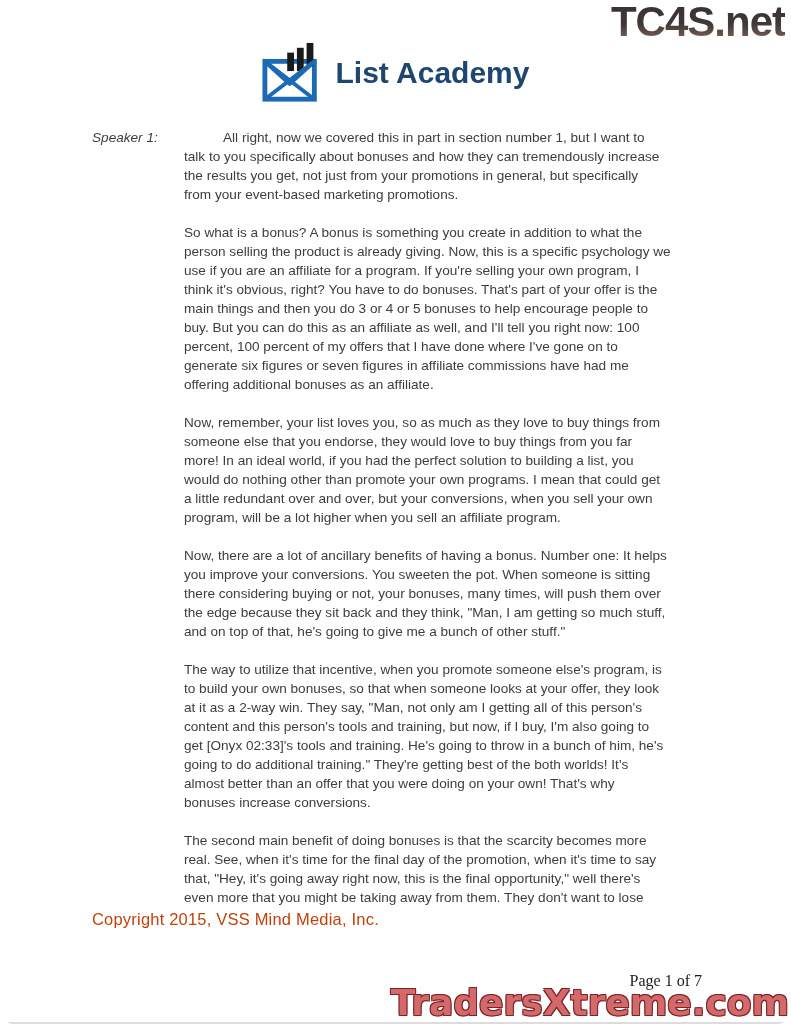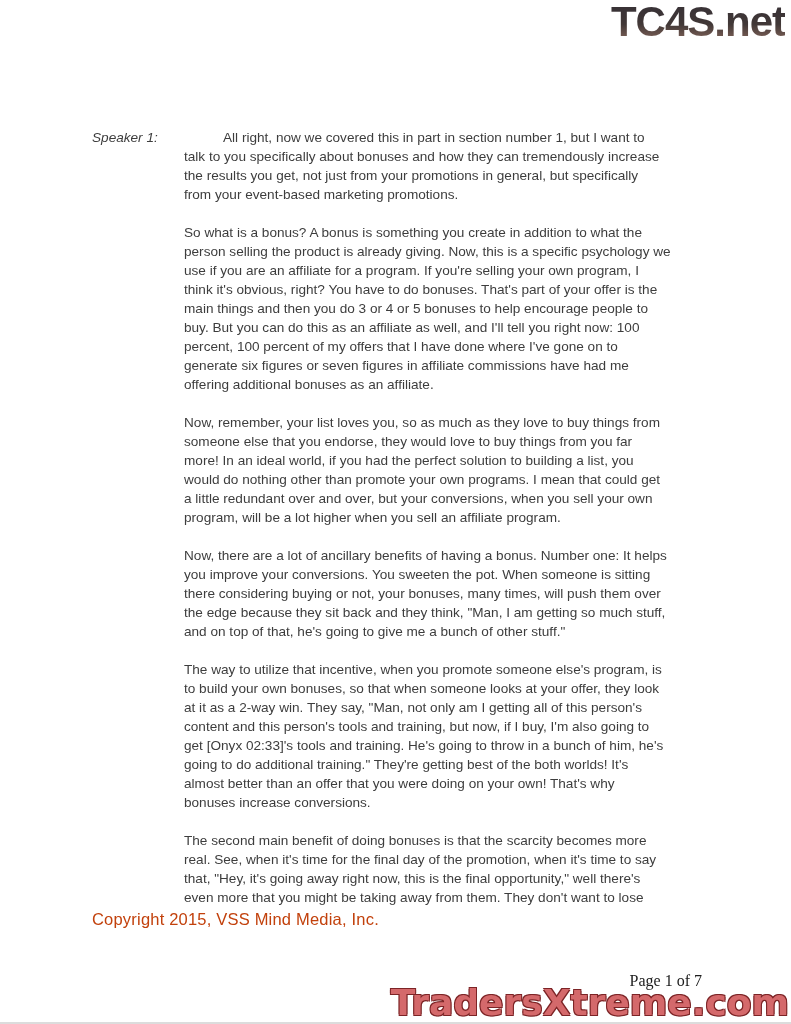--- a/index.html
+++ b/index.html
@@ -1,18 +1,19 @@
 <!DOCTYPE html>
 <html><head>
 <meta charset="utf-8">
 <style>
   html,body{margin:0;padding:0;background:#fff;}
   .page{
     position:relative;width:791px;height:1024px;background:#fff;overflow:hidden;
     font-family:"Liberation Sans",sans-serif;
+    border-radius:14px;
   }
   .page-bottom-edge{
     position:absolute;left:0;bottom:0;width:100%;height:2px;background:#dcdcdc;
   }
   
   .tc4s{
     position:absolute;top:0px;right:6px;
     font-family:"Liberation Sans",sans-serif;
     font-weight:800;font-size:42px;letter-spacing:-1px;line-height:44px;
     background:linear-gradient(180deg,#353036 0%,#413837 55%,#8e6c60 100%);
@@ -74,20 +75,34 @@
       0 0 5px #fff;
   }
 </style>
 </head>
 <body>
 
 <div class="page">
 
   <div class="tc4s">TC4S.net</div>
 
+  <div class="logo">
+    <span>
+      <svg width="64" height="62" viewBox="0 0 66 62">
+        <rect x="3" y="19" width="51" height="39" fill="#ffffff" stroke="#1b6ab3" stroke-width="5"></rect>
+        <rect x="26" y="10" width="7" height="19" fill="#1a1a1a"></rect>
+        <rect x="36" y="5" width="7" height="24" fill="#1a1a1a"></rect>
+        <rect x="46" y="0" width="7" height="24" fill="#1a1a1a"></rect>
+        <path d="M3,19 L28.5,42 L54,19" fill="none" stroke="#1b6ab3" stroke-width="4.5" stroke-linejoin="round"></path>
+        <path d="M3,58 L54,19" fill="none" stroke="#1b6ab3" stroke-width="4"></path>
+        <path d="M54,58 L3,19" fill="none" stroke="#1b6ab3" stroke-width="4"></path>
+      </svg>
+    </span>
+    <span class="logo-text">List Academy</span>
+  </div>
 
   <div class="transcript">
       <div class="paragraph first"><span class="speaker">Speaker 1:</span>All right, now we covered this in part in section number 1, but I want to
 talk to you specifically about bonuses and how they can tremendously increase
 the results you get, not just from your promotions in general, but specifically
 from your event-based marketing promotions.</div>
       <div class="paragraph">So what is a bonus? A bonus is something you create in addition to what the
 person selling the product is already giving. Now, this is a specific psychology we
 use if you are an affiliate for a program. If you're selling your own program, I
 think it's obvious, right? You have to do bonuses. That's part of your offer is the

